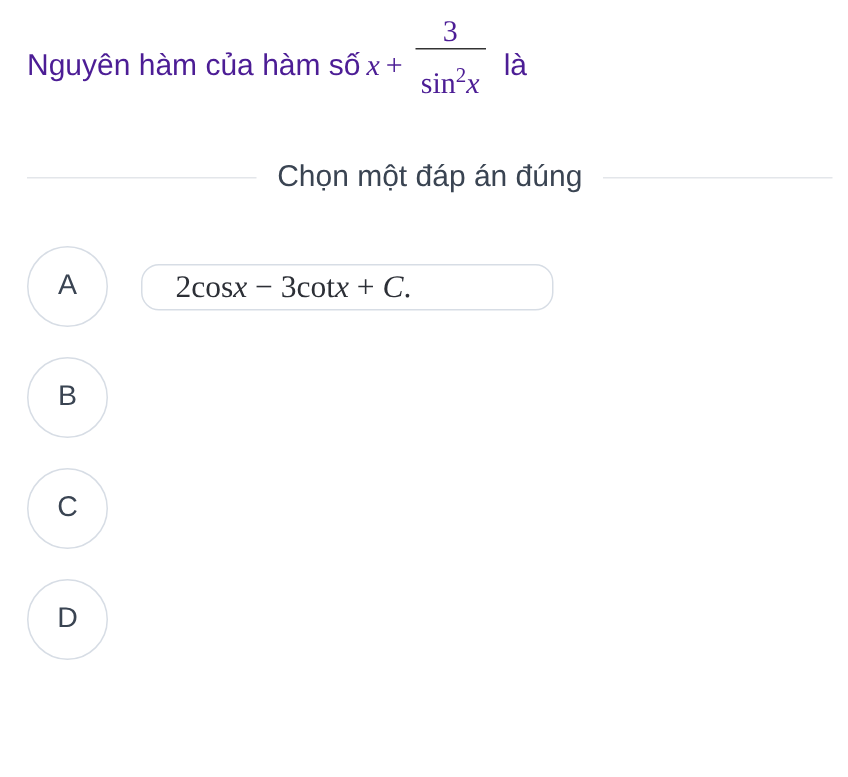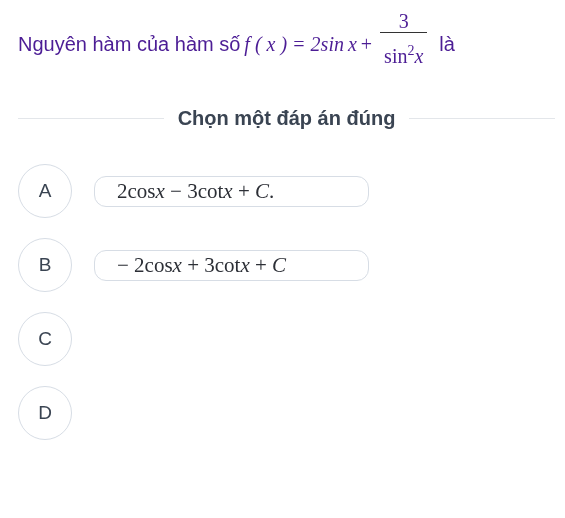--- a/index.html
+++ b/index.html
@@ -41,21 +41,21 @@
     margin: 28px 0 34px 0;
   }
   .instruction-row .line {
     flex: 1;
     height: 1px;
     background: #e3e6ea;
   }
   .instruction {
     color: #3a4452;
     font-size: 20px;
-    font-weight: 700;
+    font-weight: 400;
     padding: 0 14px;
   }
   .options {
     display: flex;
     flex-direction: column;
     gap: 20px;
   }
   .option {
     display: flex;
     align-items: center;
@@ -85,21 +85,20 @@
     color: #2c2f36;
     box-sizing: border-box;
   }
   .ml { margin-left: 4px; }
 </style>
 </head>
 <body>
 
 <div class="question">
   <span>Nguyên hàm của hàm số </span>
-  <span class="mathit">f ( x ) = 2sin</span>
     <span class="mathit">x</span>
   <span class="mathrm"> + </span>
   <span class="frac">
     <span class="num mathrm">3</span>
     <span class="den">
       <span class="mathrm">sin</span><span class="sup2 mathrm">2</span><span class="mathit">x</span>
     </span>
   </span>
   <span class="ml">là</span>
 </div>
@@ -110,21 +109,20 @@
   <div class="line"></div>
 </div>
 
 <div class="options" id="options">
     <div class="option">
       <div class="letter">A</div>
       <div class="answer"><span class="mathrm">2cos</span><span class="mathit">x</span><span class="mathrm"> − 3cot</span><span class="mathit">x</span><span class="mathrm"> + </span><span class="mathit">C</span><span class="mathrm">.</span></div>
     </div>
     <div class="option">
       <div class="letter">B</div>
-      <div class="answer"><span class="mathrm"> − 2cos</span><span class="mathit">x</span><span class="mathrm"> + 3cot</span><span class="mathit">x</span><span class="mathrm"> + </span><span class="mathit">C</span></div>
     </div>
     <div class="option">
       <div class="letter">C</div>
     </div>
     <div class="option">
       <div class="letter">D</div>
     </div>
   </div>
 
 </body></html>

